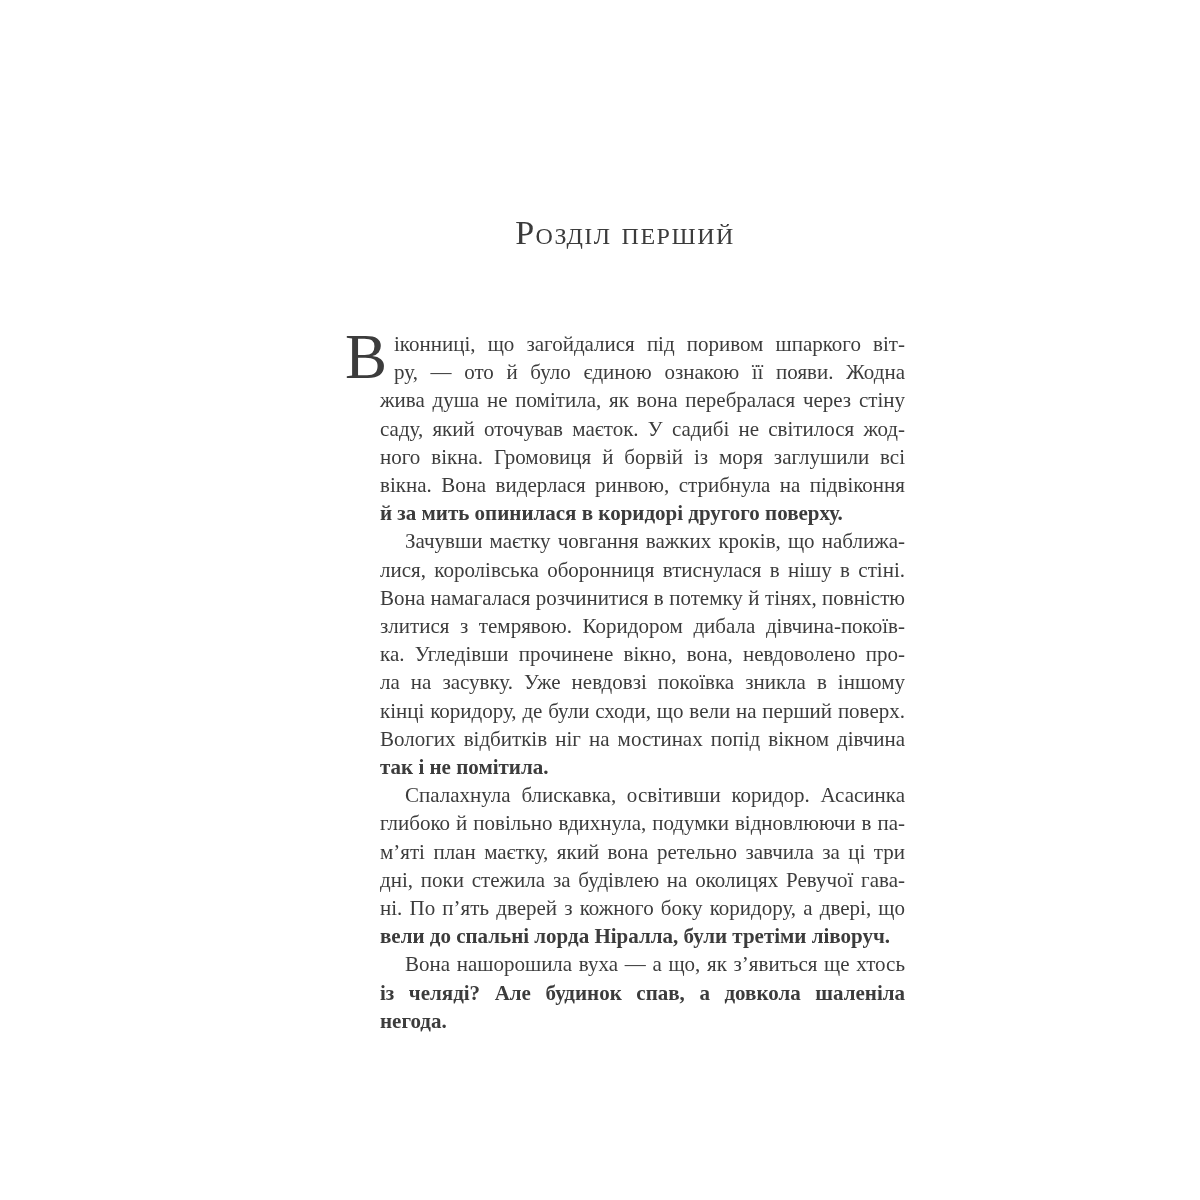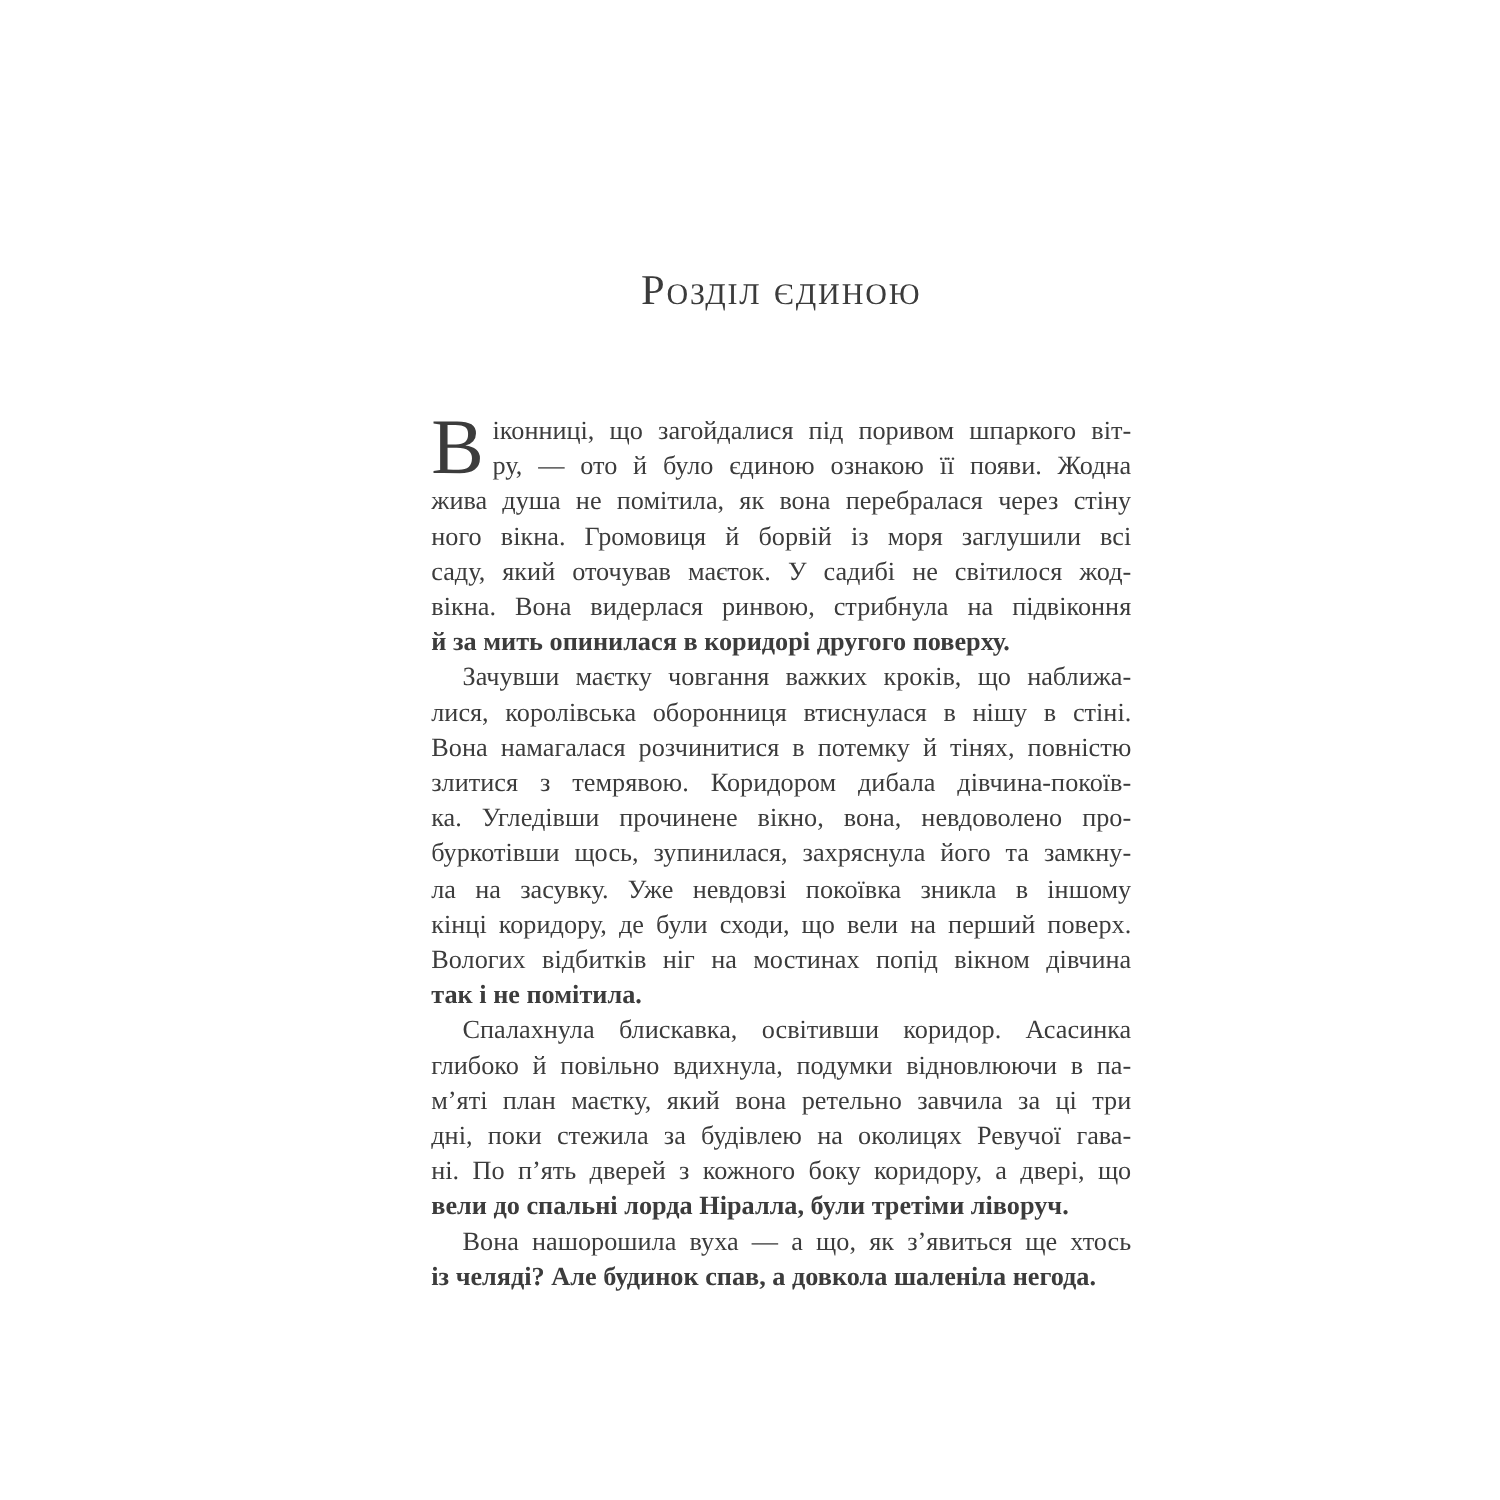--- a/index.html
+++ b/index.html
@@ -36,59 +36,59 @@
     width: 560px;
     font-size: 21px;
     line-height: 28.2px;
   }
   .paragraph {
     margin: 0;
   }
   .line {
     text-align: justify;
     text-align-last: justify;
+    margin-left: 35px;
   }
   .line-final {
     text-align-last: left;
     font-weight: bold;
   }
   .paragraph.indented .line:first-child {
     text-indent: 25px;
   }
   .drop-cap {
     float: left;
     font-size: 63px;
     line-height: 54px;
     padding-right: 7px;
     color: #3c3c3c;
   }
 </style>
 </head>
 <body>
 
 <div class="page">
-  <h1 class="chapter-title">Розділ єдиною</h1>
+  <h1 class="chapter-title">Розділ перший</h1>
   <div class="chapter-text">
       <div class="paragraph">
         <span class="drop-cap">В</span>
         <div class="line">іконниці, що загойдалися під поривом шпаркого віт-</div>
         <div class="line">ру, — ото й було єдиною ознакою її появи. Жодна</div>
         <div class="line">жива душа не помітила, як вона перебралася через стіну</div>
+        <div class="line">саду, який оточував маєток. У садибі не світилося жод-</div>
         <div class="line">ного вікна. Громовиця й борвій із моря заглушили всі</div>
-        <div class="line">саду, який оточував маєток. У садибі не світилося жод-</div>
         <div class="line">вікна. Вона видерлася ринвою, стрибнула на підвіконня</div>
         <div class="line line-final">й за мить опинилася в коридорі другого поверху.</div>
       </div>
       <div class="paragraph indented">
         <div class="line">Зачувши маєтку човгання важких кроків, що наближа-</div>
         <div class="line">лися, королівська оборонниця втиснулася в нішу в стіні.</div>
         <div class="line">Вона намагалася розчинитися в потемку й тінях, повністю</div>
         <div class="line">злитися з темрявою. Коридором дибала дівчина-покоїв-</div>
         <div class="line">ка. Угледівши прочинене вікно, вона, невдоволено про-</div>
-        <div class="line">буркотівши щось, зупинилася, захряснула його та замкну-</div>
         <div class="line">ла на засувку. Уже невдовзі покоївка зникла в іншому</div>
         <div class="line">кінці коридору, де були сходи, що вели на перший поверх.</div>
         <div class="line">Вологих відбитків ніг на мостинах попід вікном дівчина</div>
         <div class="line line-final">так і не помітила.</div>
       </div>
       <div class="paragraph indented">
         <div class="line">Спалахнула блискавка, освітивши коридор. Асасинка</div>
         <div class="line">глибоко й повільно вдихнула, подумки відновлюючи в па-</div>
         <div class="line">м’яті план маєтку, який вона ретельно завчила за ці три</div>
         <div class="line">дні, поки стежила за будівлею на околицях Ревучої гава-</div>

